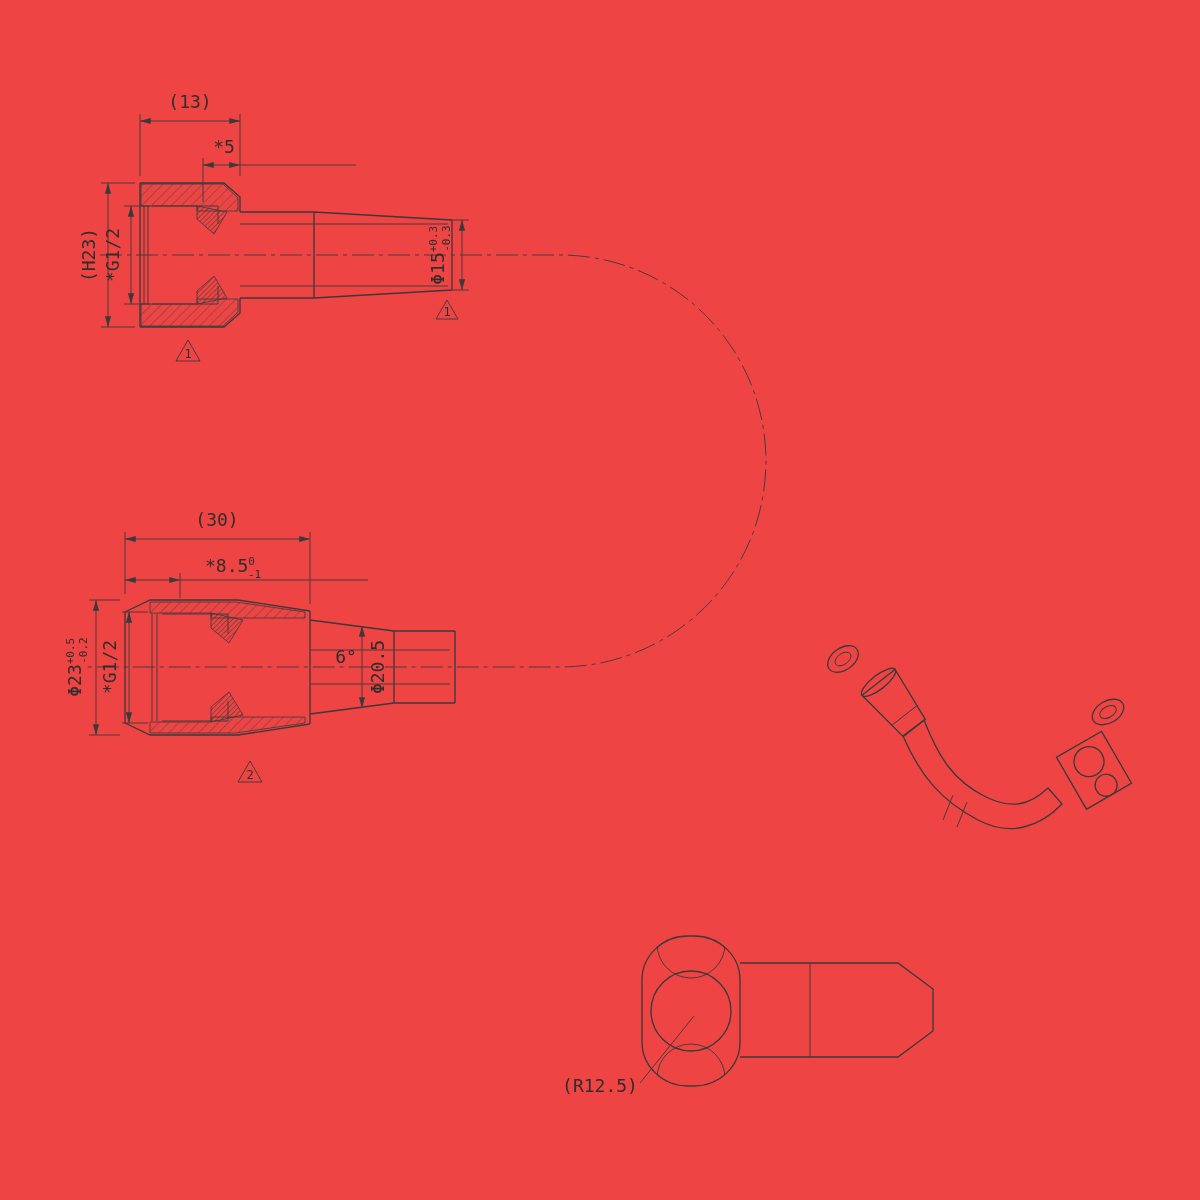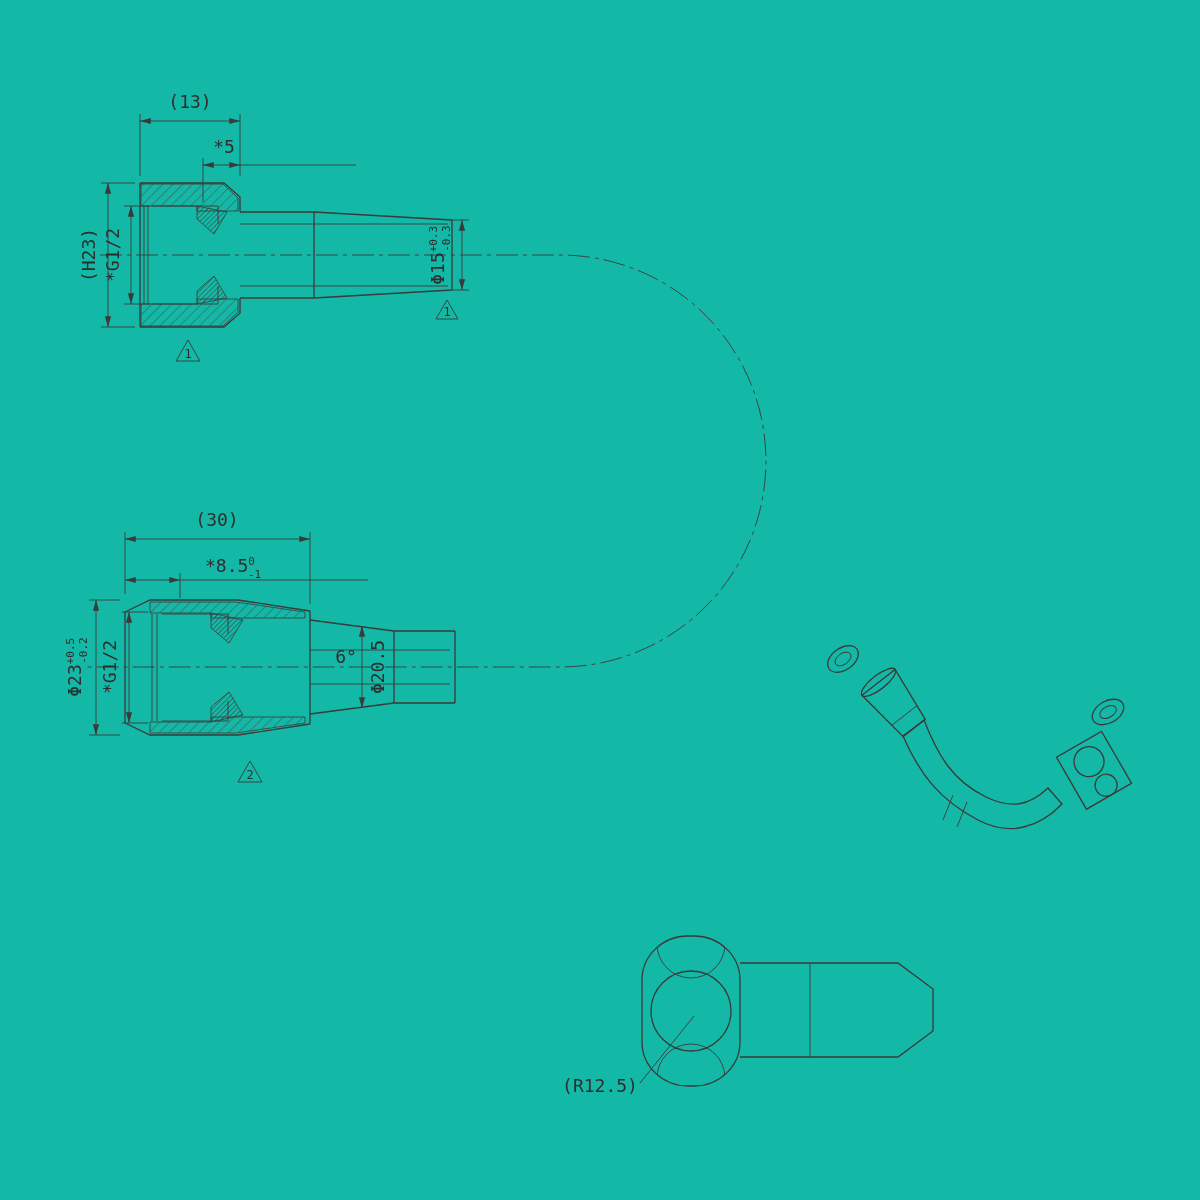--- a/index.html
+++ b/index.html
@@ -4,21 +4,21 @@
 <style>
   html, body {
     margin: 0;
     padding: 0;
     background: #ffffff;
   }
   .canvas {
     position: relative;
     width: 1200px;
     height: 1200px;
-    background: #14b8a6;
+    background: #ef4444;
     font-family: "DejaVu Sans Mono", monospace;
     text-decoration: underline;
   }
   svg { display: block; }
   text {
     font-family: "DejaVu Sans Mono", monospace;
     fill: #2e2e2e;
   }
   .obj  { stroke: #3a3a3a; stroke-width: 1.3; fill: none; }
   .thin { stroke: #3a3a3a; stroke-width: 0.9; fill: none; }

